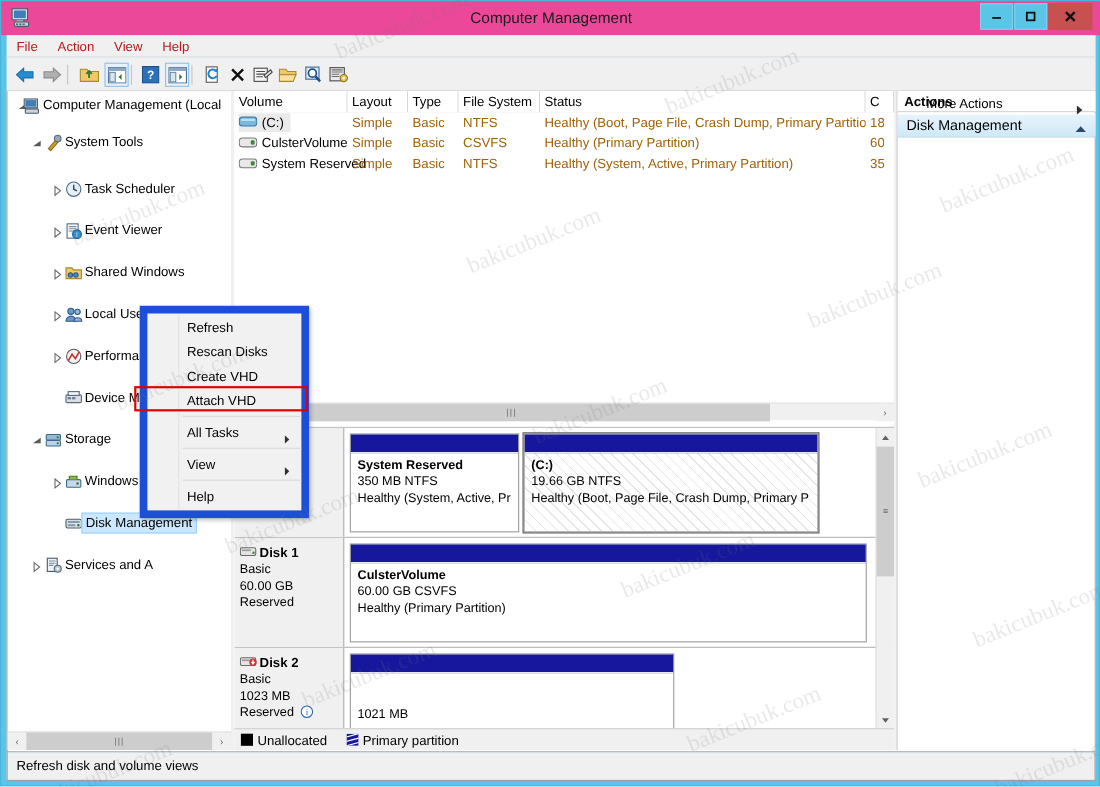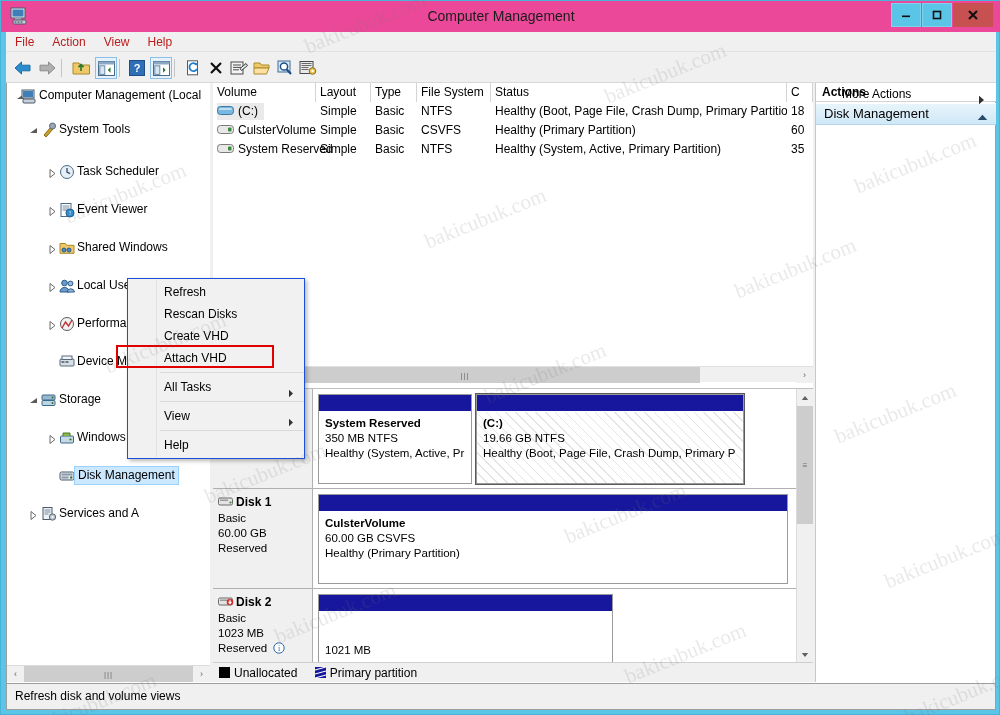--- a/index.html
+++ b/index.html
@@ -183,21 +183,21 @@
     background: #ffffff;
     white-space: nowrap;
     overflow: hidden;
     cursor: default;
   }
   #vol-rows { position: absolute; left: 0; top: 19px; width: 600px; }
   .vrow { position: relative; height: 19px; cursor: default; }
   .vcell {
     position: absolute; top: 0;
     height: 19px; line-height: 19px;
-    font-size: 12px; color: #000000;
+    font-size: 12px; color: #a16207;
     white-space: nowrap;
     overflow: hidden;
   }
   .vrow .volname-wrap {
     position: absolute; left: 4px; top: 1px;
     height: 17px; line-height: 17px;
     padding-right: 6px;
   }
   .vrow.selected .volname-wrap { background: #eaeaea; }
   .volicon {
@@ -399,23 +399,23 @@
   }
   #status-text {
     position: absolute; left: 8px; top: 5px;
     font-size: 12px;
     color: #000;
   }
 
   
   #ctx-menu {
     position: absolute; left: 126px; top: 277px;
-    width: 178px;
+    width: 154px;
     background: #f1f1f1;
-    border: 1px solid #1d4ed8;
+    border: 7px solid #1d4ed8;
     box-shadow: 2px 2px 4px rgba(0,0,0,0.28);
     padding: 2px 0;
     z-index: 50;
   }
   #ctx-gutter {
     position: absolute; left: 1px; top: 1px;
     width: 28px; bottom: 1px;
     background: #f1f1f1;
     border-right: 1px solid #e2e2e2;
   }

